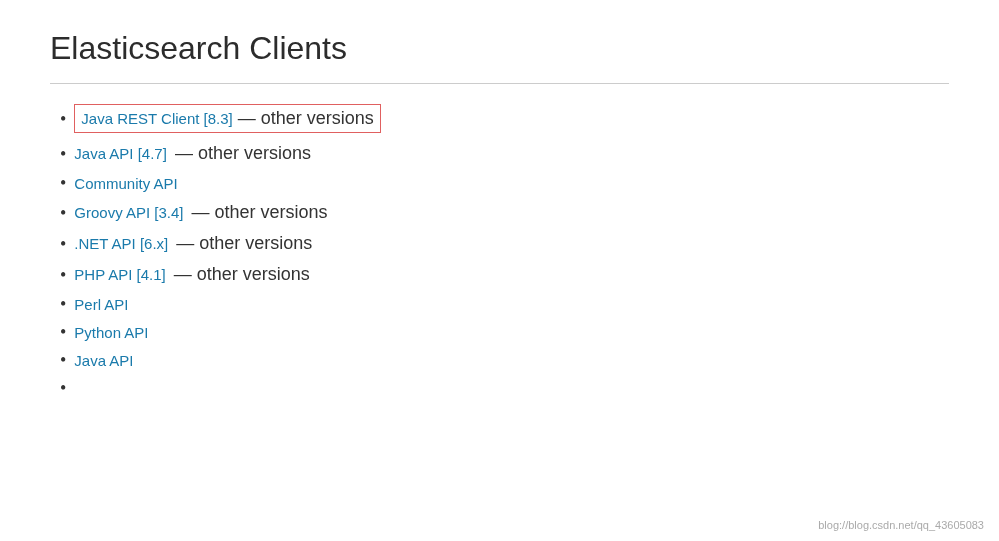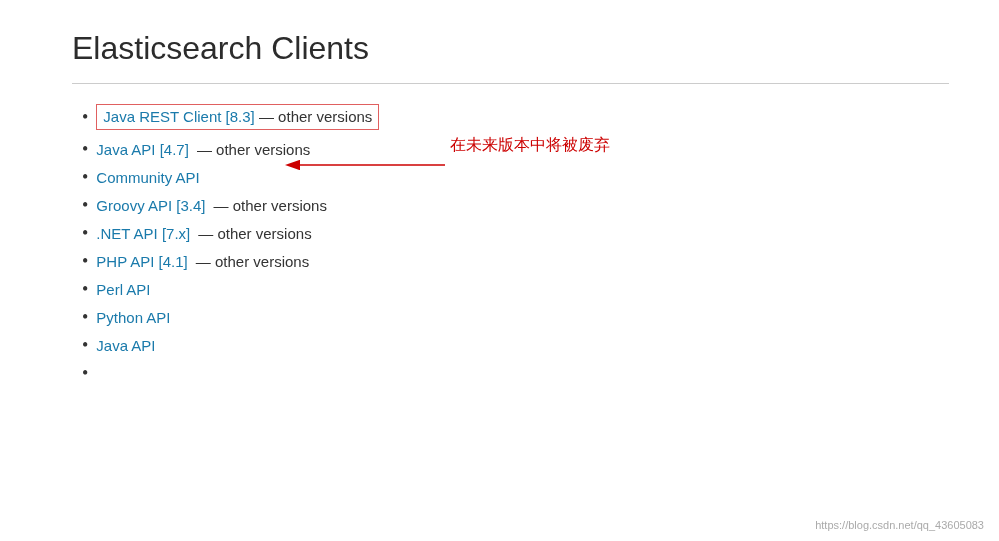--- a/index.html
+++ b/index.html
@@ -13,21 +13,21 @@
       font-family: Georgia, 'Times New Roman', serif;
       font-size: 15px;
       color: #333;
       width: 999px;
       height: 541px;
       overflow: hidden;
       position: relative;
     }
 
     .page-container {
-      padding: 30px 50px 20px 72px;
+      padding: 30px 50px 20px 50px;
       position: relative;
     }
 
     .page-title {
       font-size: 32px;
       font-weight: normal;
       color: #2c2c2c;
       margin-bottom: 16px;
       font-family: Arial, sans-serif;
     }
@@ -59,21 +59,21 @@
     .link {
       color: #1a7aab;
       text-decoration: none;
       font-family: Arial, sans-serif;
       font-size: 15px;
     }
 
     .link-text-normal {
       color: #333;
       font-family: Arial, sans-serif;
-      font-size: 15px;
+      font-size: 18px;
       text-align: right;
     }
 
     .highlighted-item {
       border: 1px solid #e06060;
       padding: 3px 6px;
       display: inline-block;
     }
 
     .annotation-container {
@@ -134,21 +134,21 @@
     </li>
 
     <li>
       <span class="bullet">•</span>
       <a class="link" href="#">Groovy API [3.4]</a>
         <span class="link-text-normal"> — other versions</span>
     </li>
 
     <li>
       <span class="bullet">•</span>
-      <a class="link" href="#">.NET API [7.x]</a>
+      <a class="link" href="#">.NET API [6.x]</a>
         <span class="link-text-normal"> — other versions</span>
     </li>
 
     <li>
       <span class="bullet">•</span>
       <a class="link" href="#">PHP API [4.1]</a>
         <span class="link-text-normal"> — other versions</span>
     </li>
 
     <li>
@@ -164,27 +164,15 @@
     <li>
       <span class="bullet">•</span>
       <a class="link" href="#">Java API</a>
     </li>
 
     <li>
       <span class="bullet">•</span>
     </li>
   </ul>
 
-  <div class="annotation-container">
-    <svg class="arrow-svg" width="200" height="60">
-
-      <defs>
-        <marker id="arrowhead" markerWidth="10" markerHeight="7" refX="0" refY="3.5" orient="auto">
-          <polygon points="0 0, 10 3.5, 0 7" fill="#cc0000"></polygon>
-        </marker>
-      </defs>
-      <line x1="155" y1="20" x2="10" y2="20" stroke="#cc0000" stroke-width="1.5" marker-end="url(#arrowhead)"></line>
-    </svg>
-    <span class="annotation-text">在未来版本中将被废弃</span>
-  </div>
 </div>
 
-<div class="watermark">https://blog.csdn.net/qq_43605083</div>
+<div class="watermark">blog://blog.csdn.net/qq_43605083</div>
 
 </body></html>

